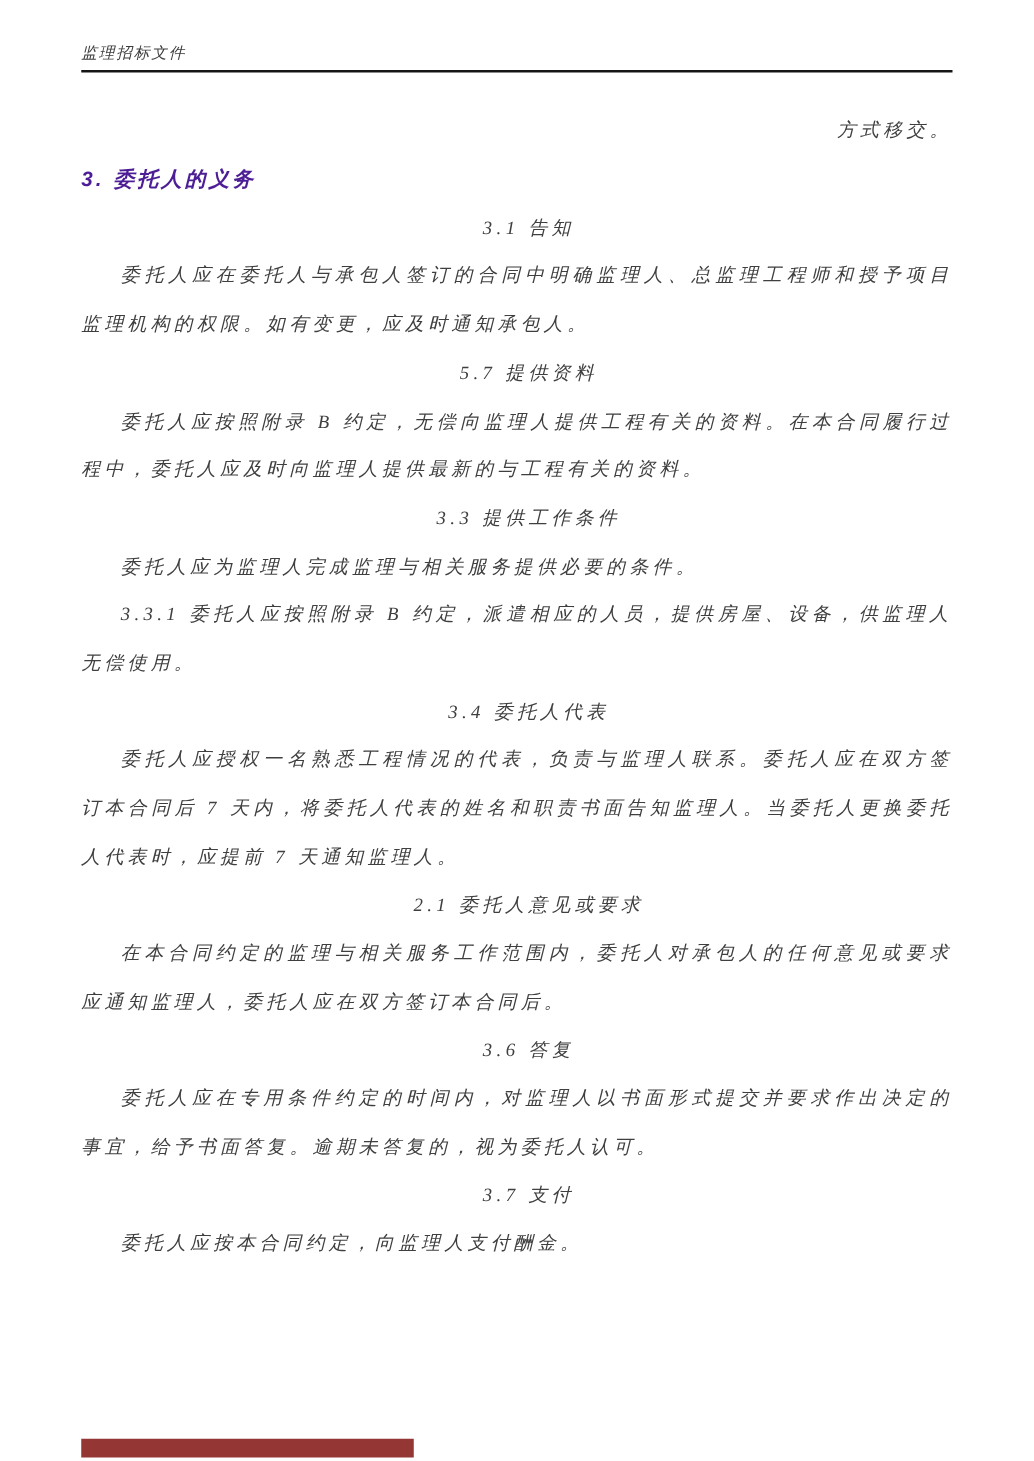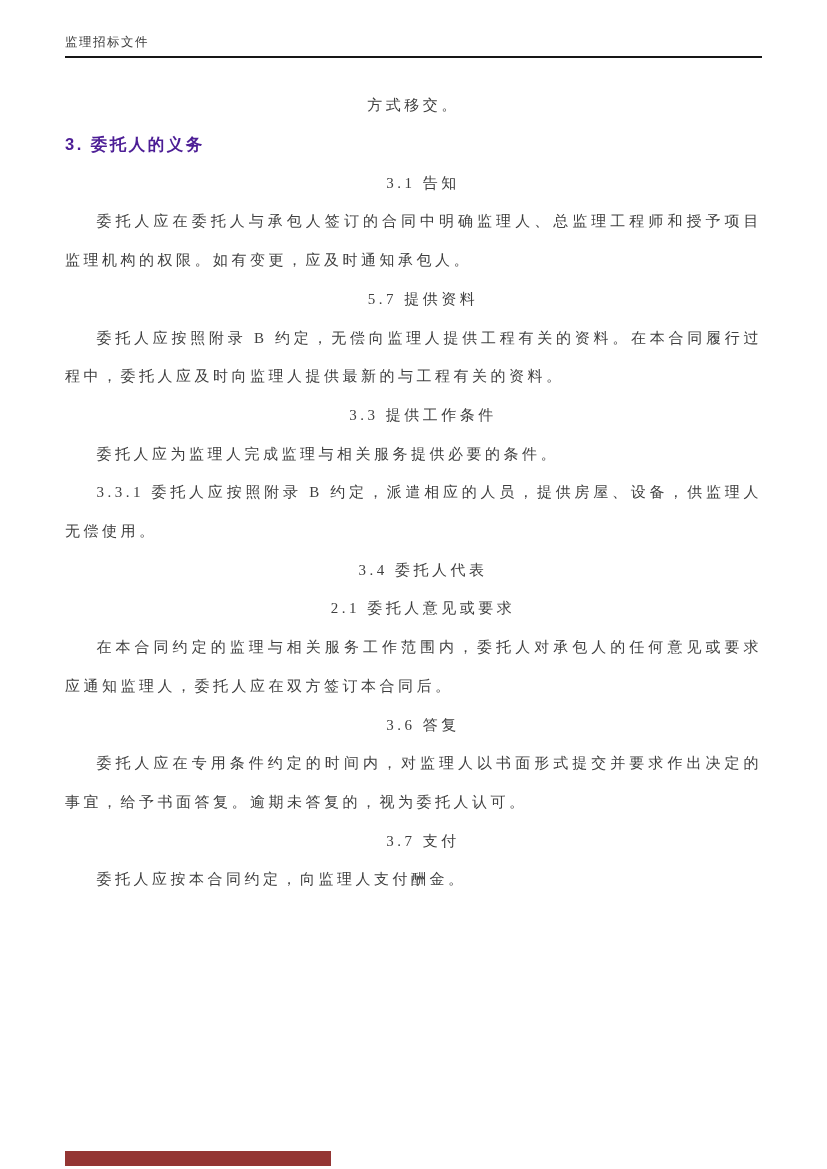--- a/index.html
+++ b/index.html
@@ -7,20 +7,21 @@
     padding: 0;
     background: #ffffff;
   }
   .page {
     position: relative;
     width: 827px;
     height: 1169px;
     background: #ffffff;
     overflow: hidden;
     font-family: "Liberation Serif", "DejaVu Serif", serif;
+    font-style: italic;
   }
   .header {
     position: absolute;
     left: 65px;
     right: 65px;
     top: 34px;
     padding-bottom: 6px;
     border-bottom: 2px solid #161616;
     font-size: 12.5px;
     letter-spacing: 1.5px;
@@ -35,21 +36,21 @@
   }
   .blk {
     margin: 0;
     font-size: 15px;
     line-height: 38.7px;
     letter-spacing: 3.5px;
     color: #3f3f3f;
     text-align: justify;
   }
   .blk-plain {
-    text-align: center;
+    text-align: right;
   }
   .blk-heading {
     font-family: "Liberation Sans", "DejaVu Sans", sans-serif;
     font-weight: bold;
     font-size: 16.5px;
     letter-spacing: 2.5px;
     color: #4c1d95;
     text-align: left;
     line-height: 39px;
   }
@@ -82,20 +83,21 @@
     <div class="blk blk-plain">方式移交。</div>
     <div class="blk blk-heading">3. 委托人的义务</div>
     <div class="blk blk-clause">3.1 告知</div>
     <div class="blk blk-para">委托人应在委托人与承包人签订的合同中明确监理人、总监理工程师和授予项目监理机构的权限。如有变更，应及时通知承包人。</div>
     <div class="blk blk-clause">5.7 提供资料</div>
     <div class="blk blk-para">委托人应按照附录 B 约定，无偿向监理人提供工程有关的资料。在本合同履行过程中，委托人应及时向监理人提供最新的与工程有关的资料。</div>
     <div class="blk blk-clause">3.3 提供工作条件</div>
     <div class="blk blk-para">委托人应为监理人完成监理与相关服务提供必要的条件。</div>
     <div class="blk blk-para">3.3.1 委托人应按照附录 B 约定，派遣相应的人员，提供房屋、设备，供监理人无偿使用。</div>
     <div class="blk blk-clause">3.4 委托人代表</div>
+    <div class="blk blk-para">委托人应授权一名熟悉工程情况的代表，负责与监理人联系。委托人应在双方签订本合同后 7 天内，将委托人代表的姓名和职责书面告知监理人。当委托人更换委托人代表时，应提前 7 天通知监理人。</div>
     <div class="blk blk-clause">2.1 委托人意见或要求</div>
     <div class="blk blk-para">在本合同约定的监理与相关服务工作范围内，委托人对承包人的任何意见或要求应通知监理人，委托人应在双方签订本合同后。</div>
     <div class="blk blk-clause">3.6 答复</div>
     <div class="blk blk-para">委托人应在专用条件约定的时间内，对监理人以书面形式提交并要求作出决定的事宜，给予书面答复。逾期未答复的，视为委托人认可。</div>
     <div class="blk blk-clause">3.7 支付</div>
     <div class="blk blk-para">委托人应按本合同约定，向监理人支付酬金。</div>
   </div>
 
   <div class="footer-bar" style="background: rgb(148, 54, 52);"></div>
 

